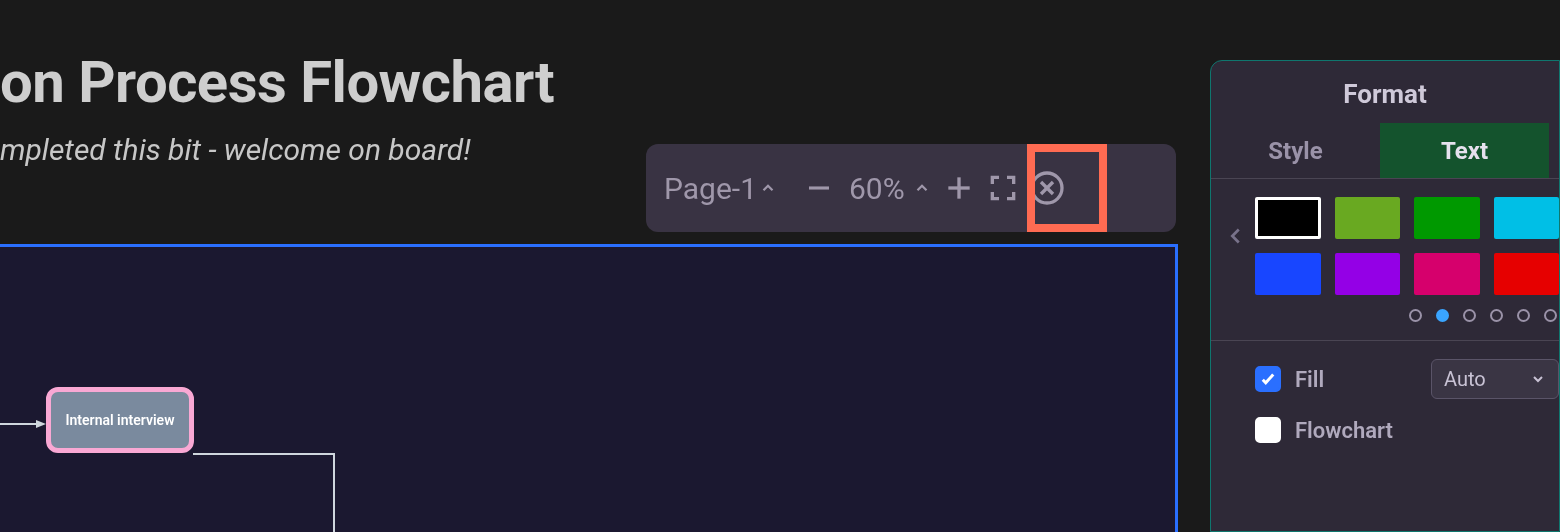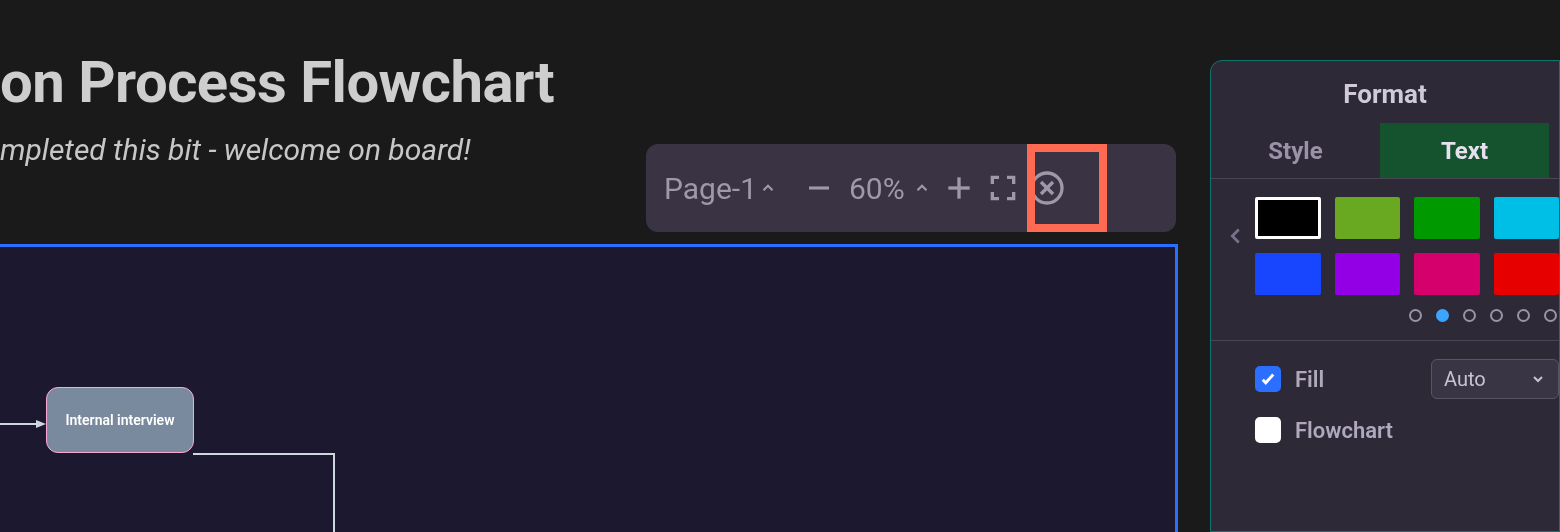--- a/index.html
+++ b/index.html
@@ -22,21 +22,21 @@
   .highlight-box { position: absolute; border: 8px solid #ff6b52; width: 80px; height: 88px; left: 1027px; top: 144px; pointer-events: none; }
 
   .canvas-area {
     position: absolute; left: 0; top: 244px; width: 1178px; height: 288px;
     background: #1b1830;
     border-top: 3px solid #2a6fff;
     border-right: 3px solid #2a6fff;
   }
   .node {
     position: absolute; left: 46px; top: 140px; width: 148px; height: 66px;
-    background: #7a8a9e; border: 1px solid #f9a8d4; border-radius: 12px;
+    background: #7a8a9e; border: 5px solid #f9a8d4; border-radius: 12px;
     color: #fff; font-size: 14px; font-weight: 600; display: flex; align-items: center; justify-content: center;
     text-align: center;
   }
   .arrow-in { position: absolute; left: 0; top: 172px; }
   .connector-down { position: absolute; left: 193px; top: 206px; width: 142px; border-top: 2px solid #cfd6dd; }
   .connector-vert { position: absolute; left: 333px; top: 206px; height: 82px; border-left: 2px solid #cfd6dd; }
 
   .format-panel {
     position: absolute; right: 0; top: 60px; width: 350px; height: 472px;
     background: #2e2937; border: 1px solid #0f766e; border-radius: 12px 0 0 0;

